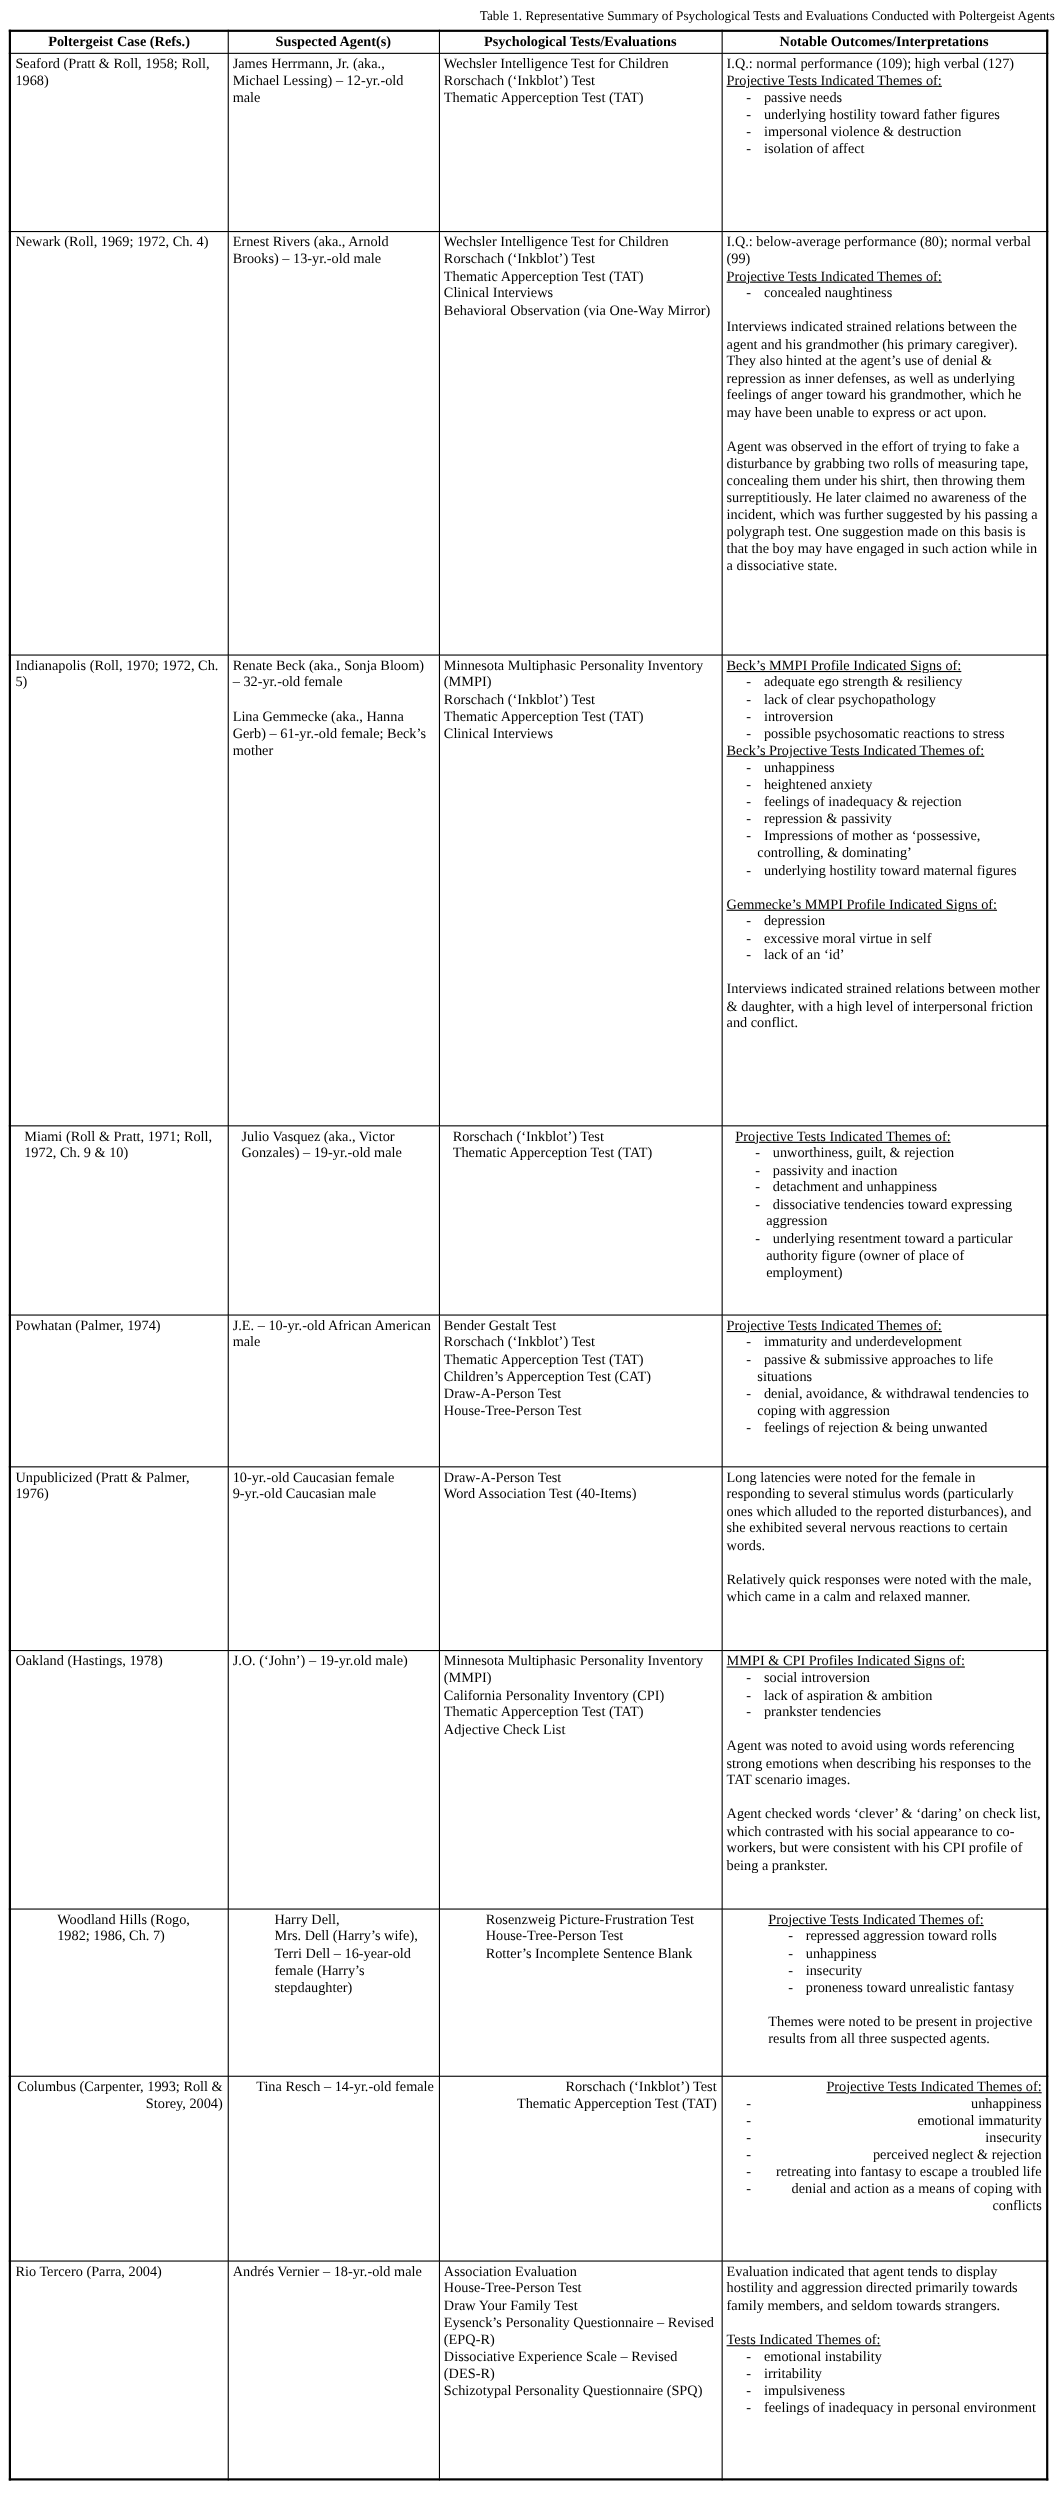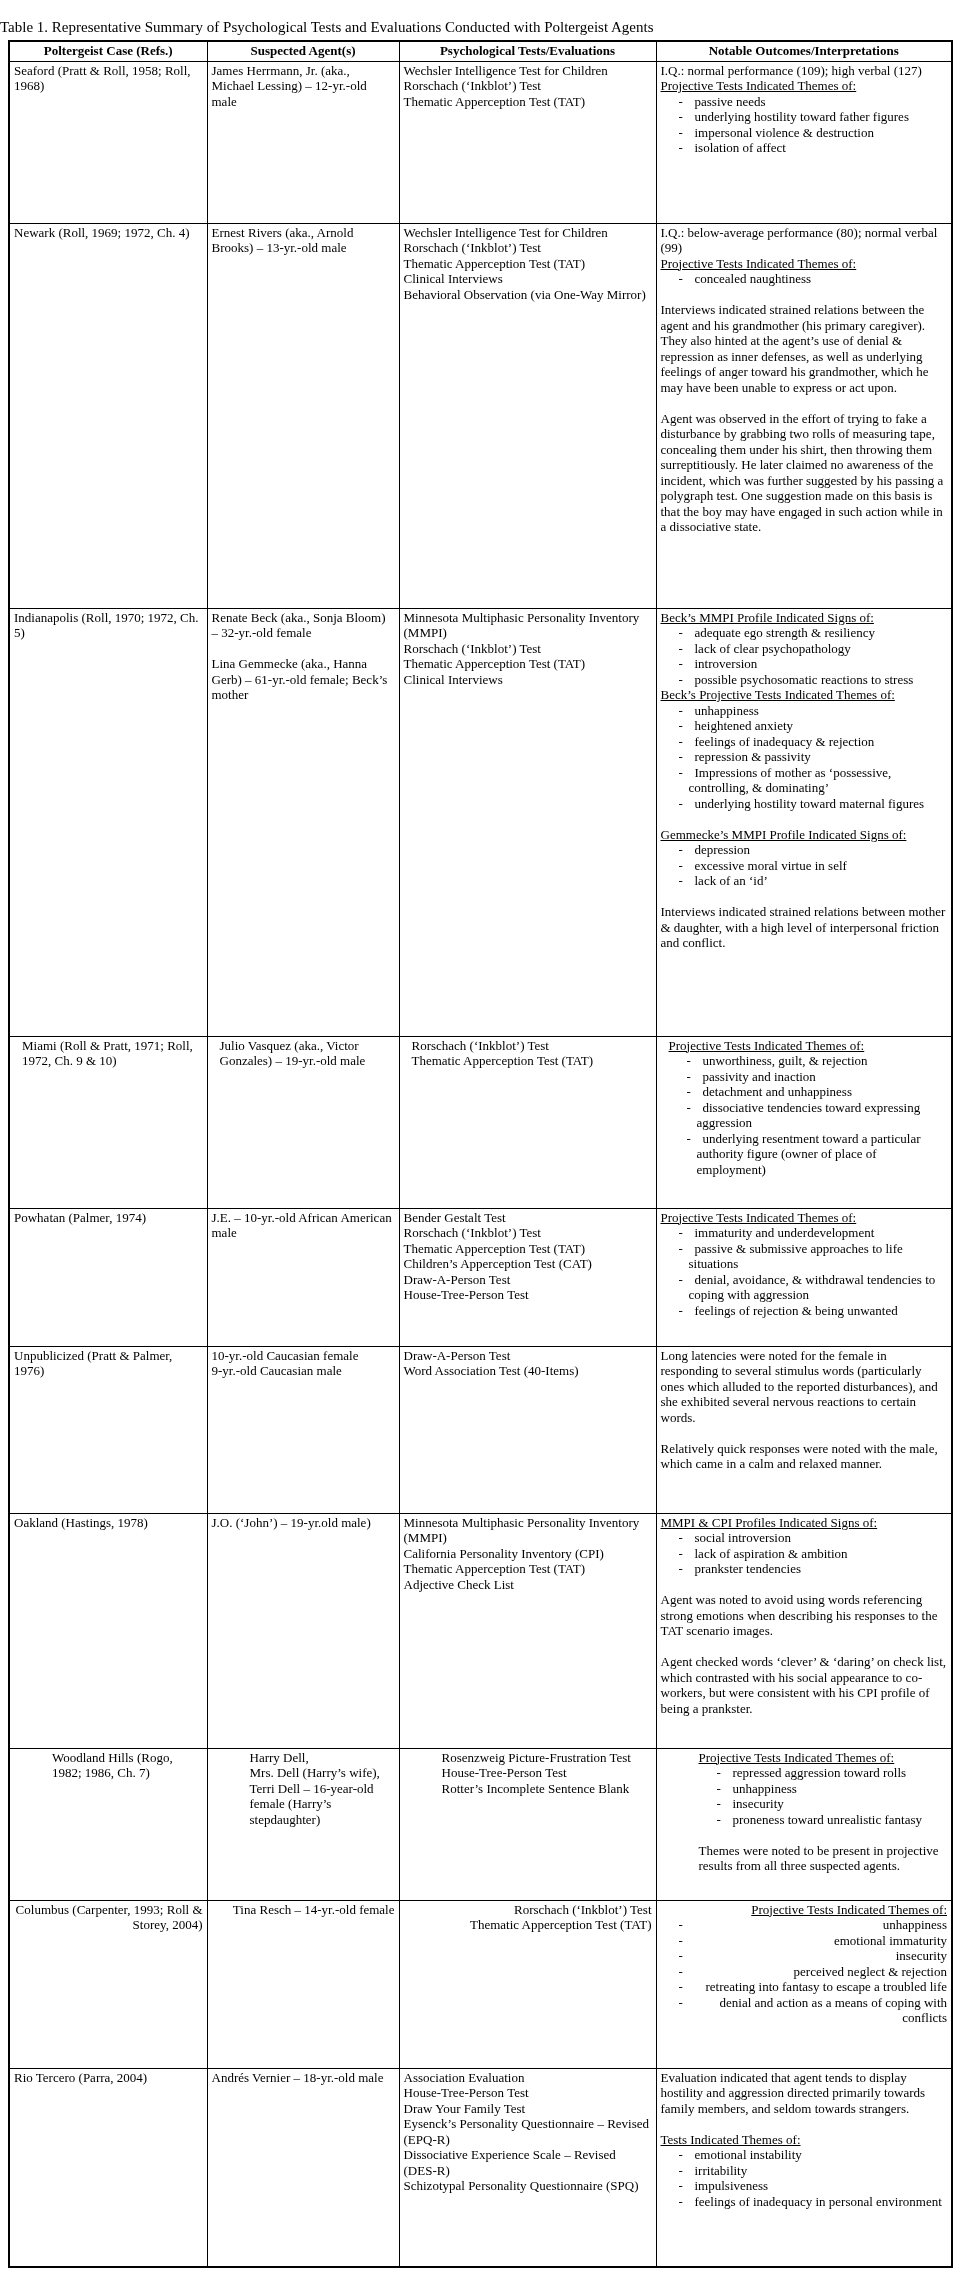--- a/index.html
+++ b/index.html
@@ -10,25 +10,25 @@
     font-family: "Liberation Serif", "DejaVu Serif", serif;
     font-size: 13px;
   }
   .page {
     width: 959px;
     min-height: 2282px;
     background: #ffffff;
     box-sizing: border-box;
   }
   .doc-title {
-    text-align: left;
-    padding-top: 20px;
+    text-align: right;
+    padding-top: 7px;
     margin-bottom: 5px;
     line-height: 15px;
-    font-size: 15px;
+    font-size: 12px;
   }
   table.ptable {
     border-collapse: collapse;
     table-layout: fixed;
     margin-left: 8px;
     width: 943px;
     border: 2px solid #000;
   }
   col.c1 { width: 198px; }
   col.c2 { width: 192px; }

